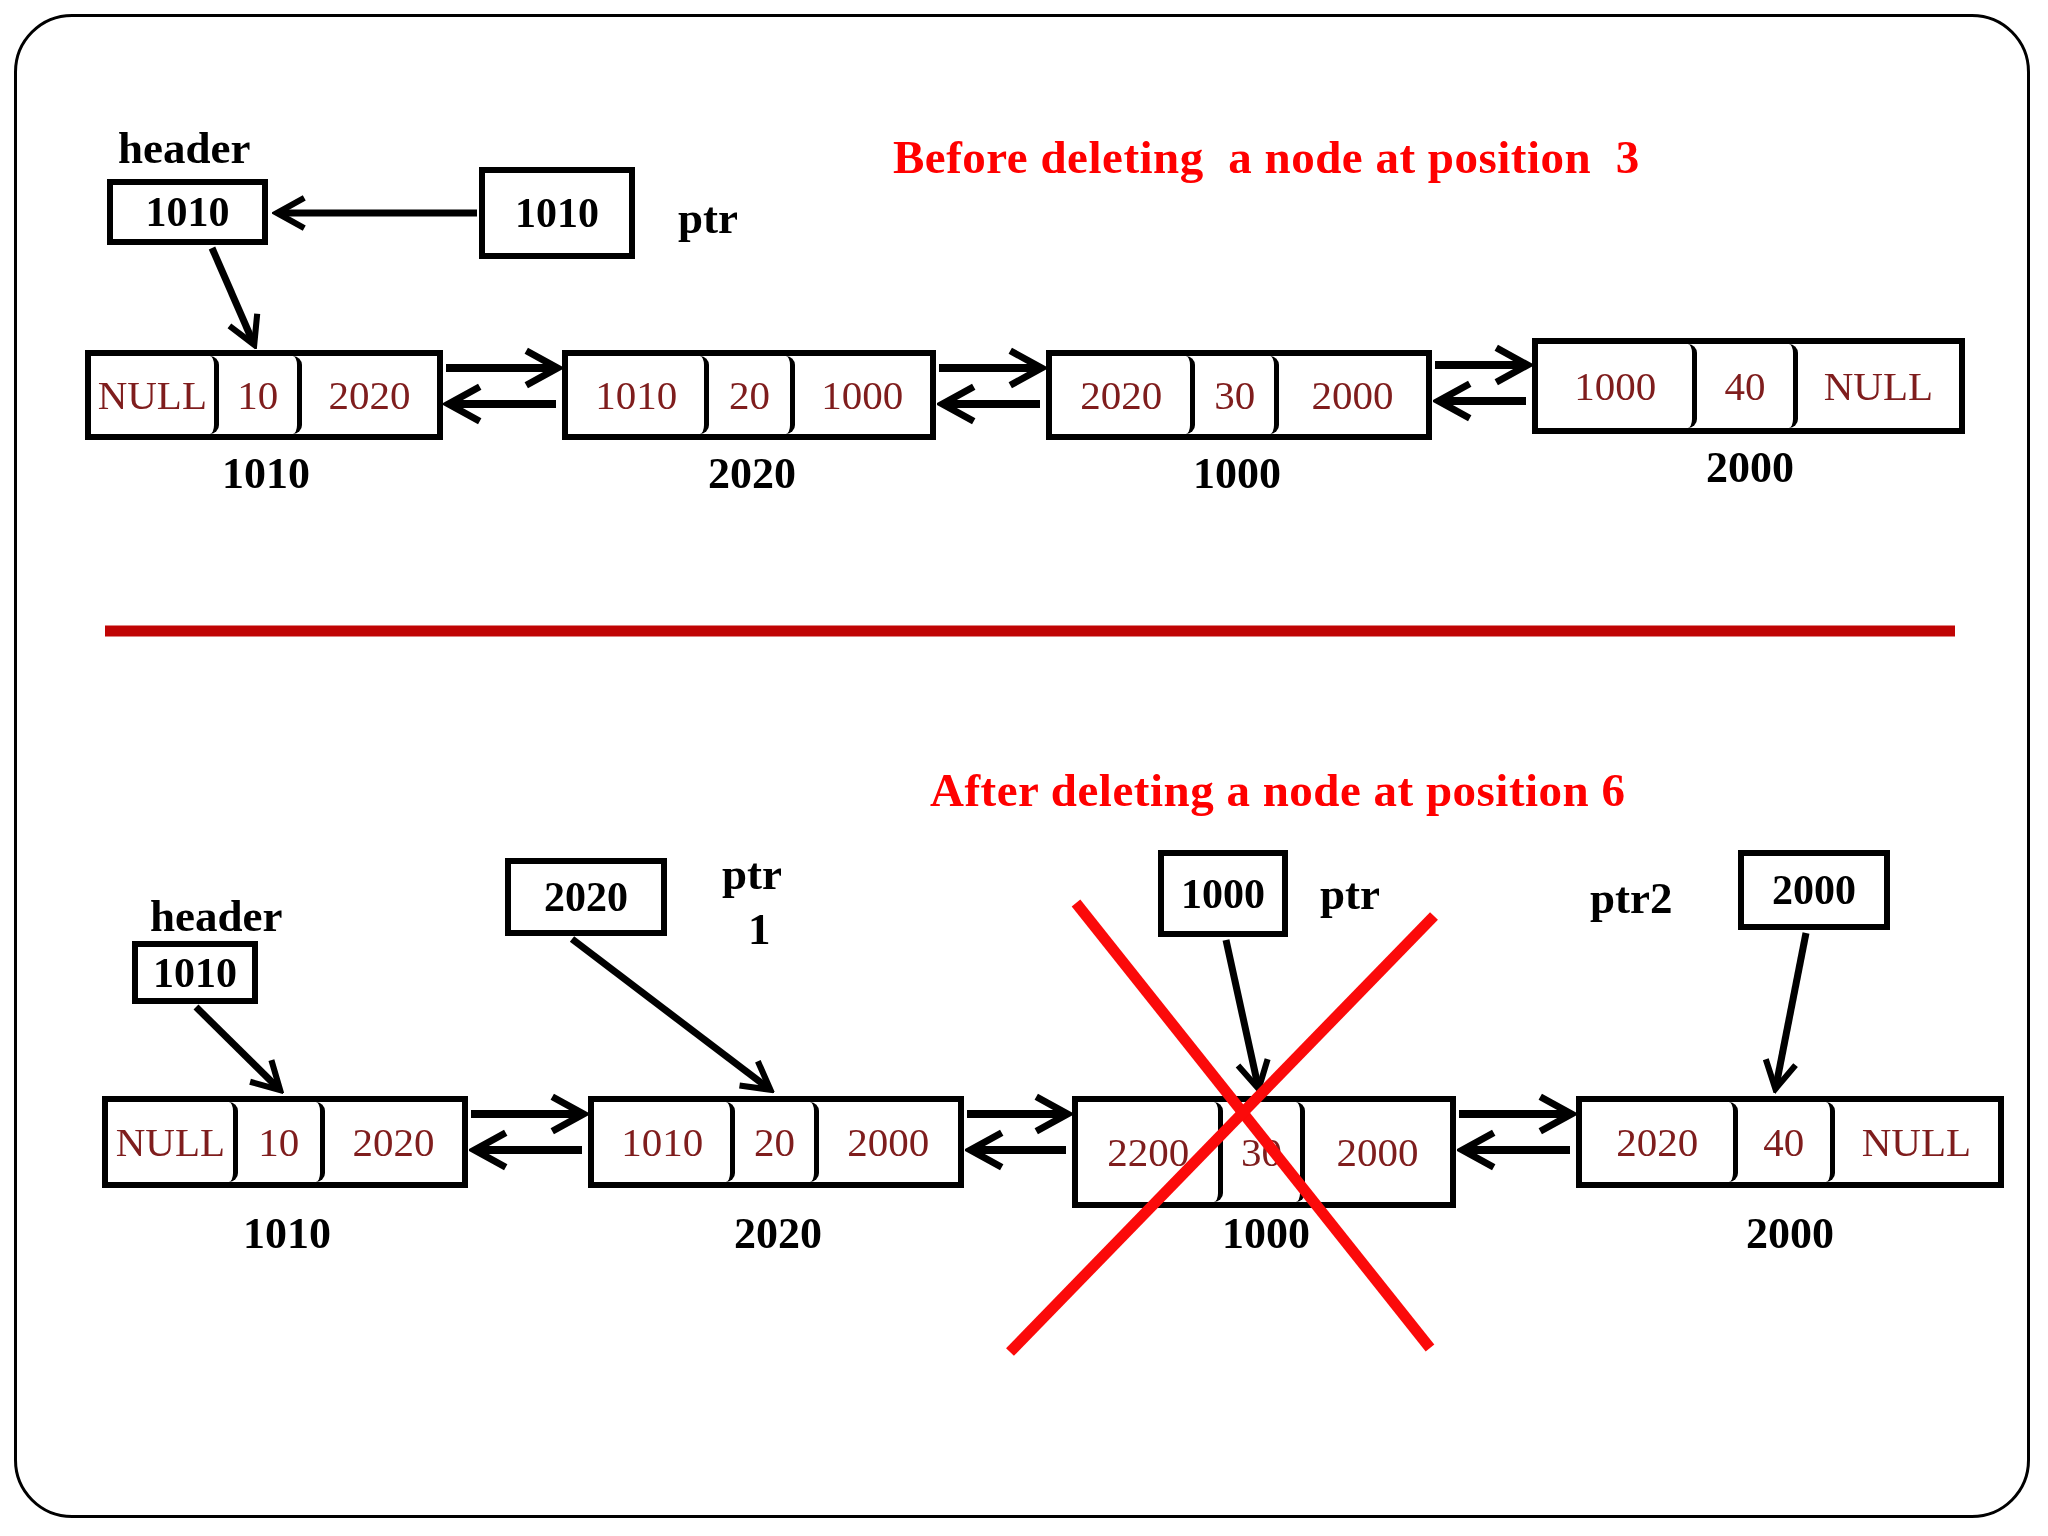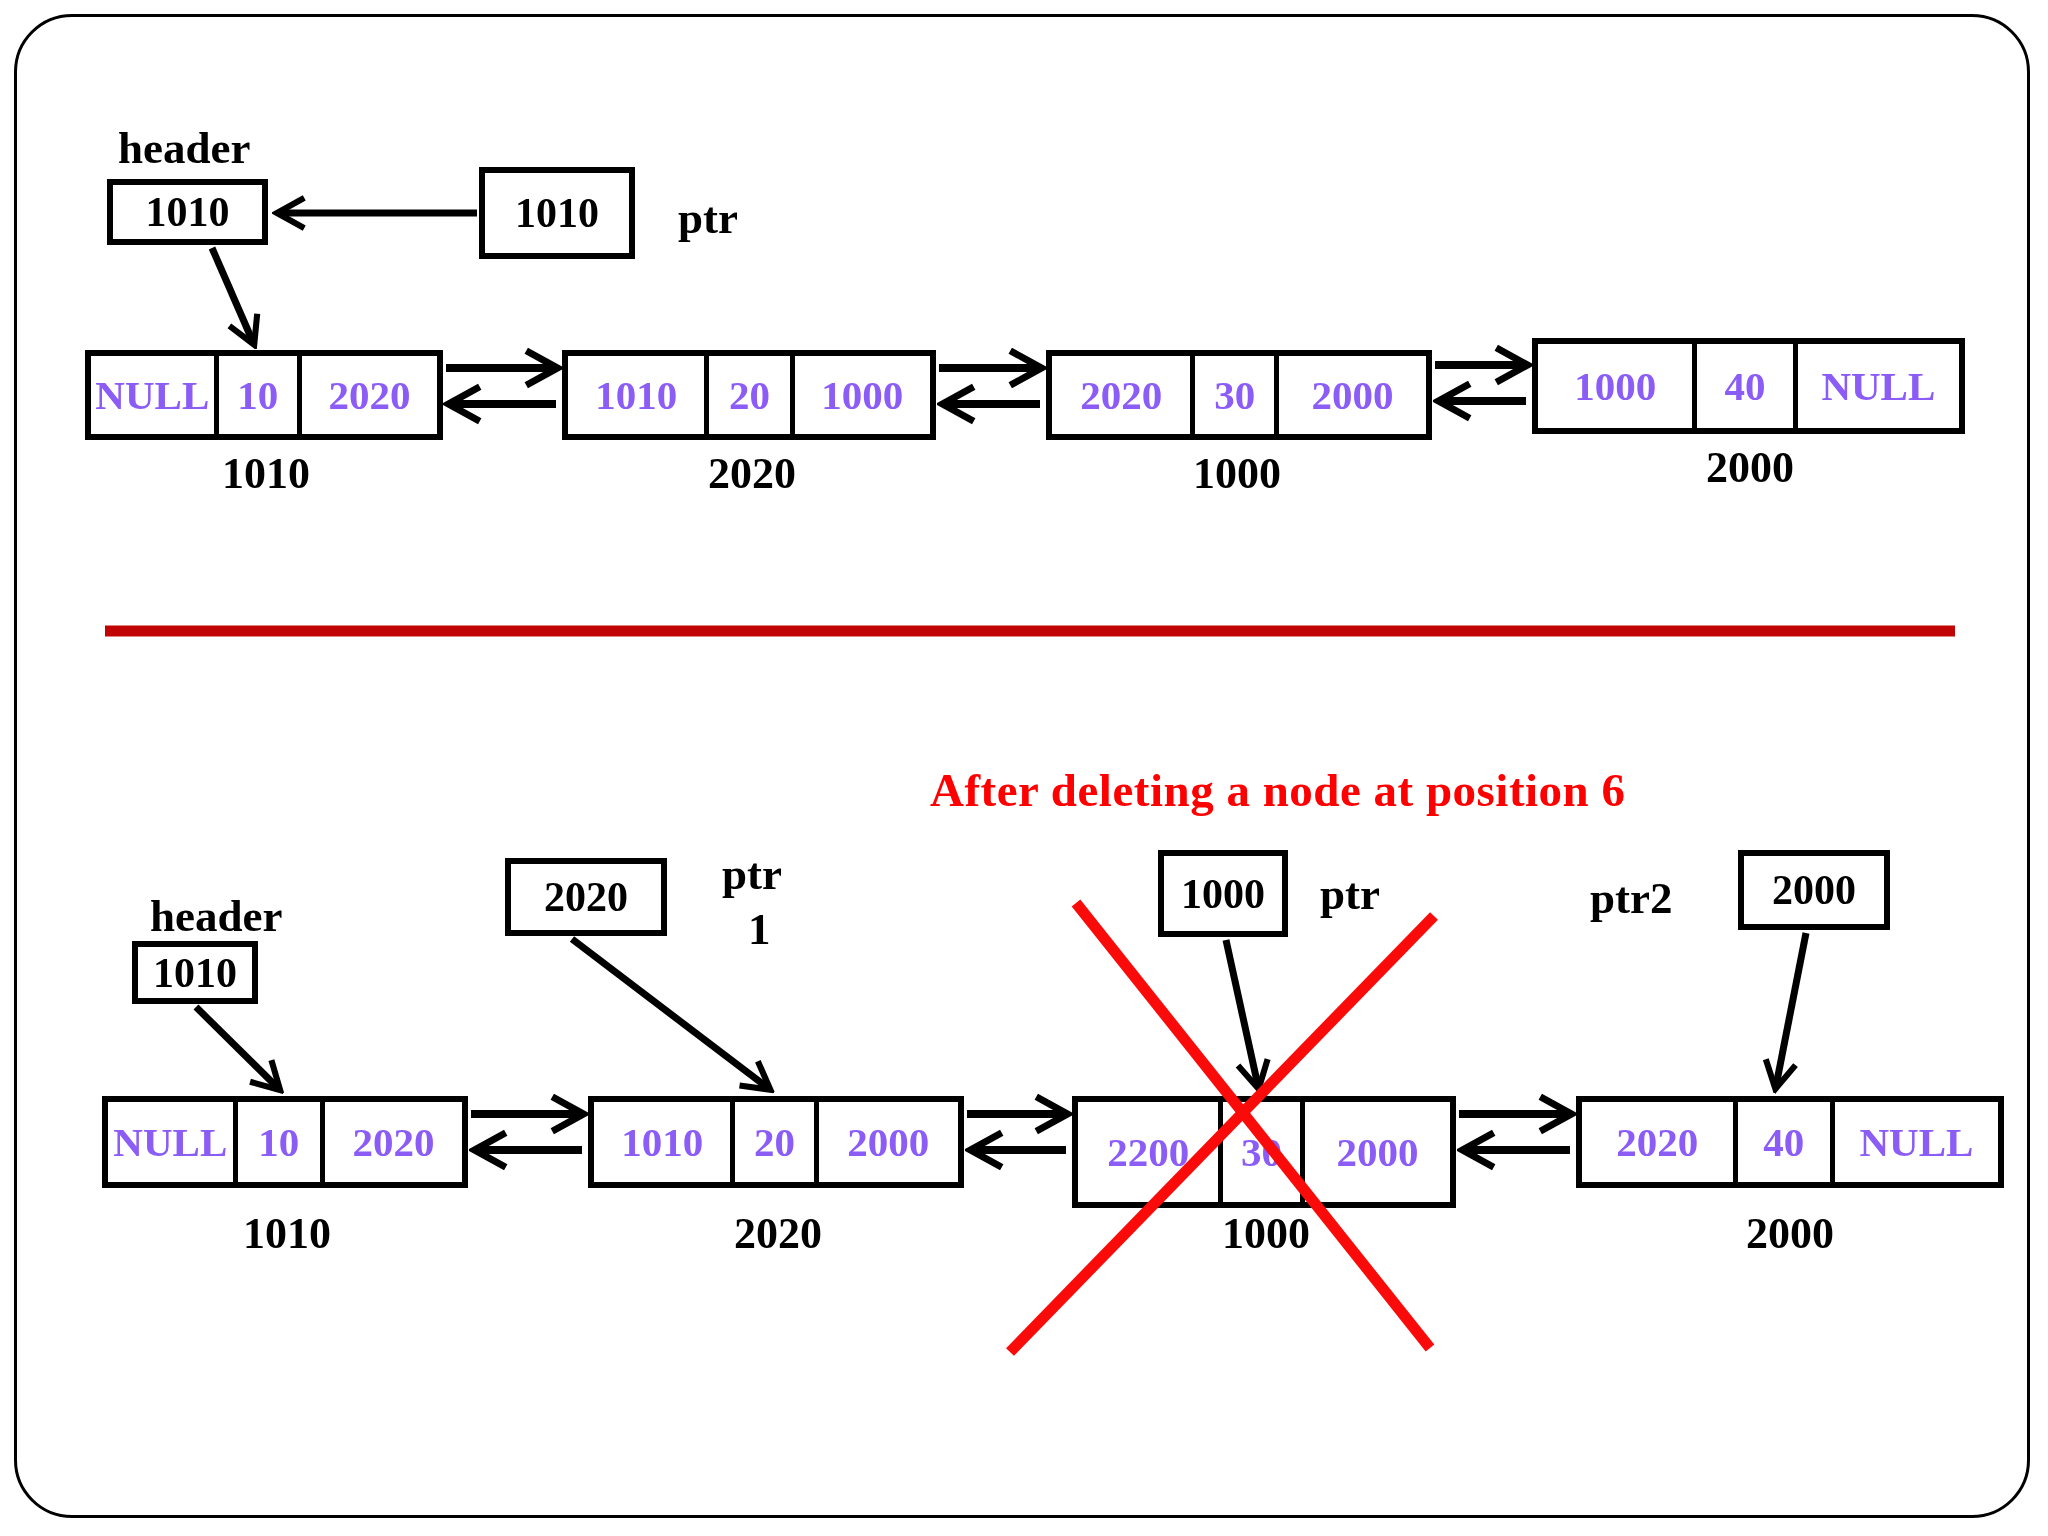--- a/index.html
+++ b/index.html
@@ -21,32 +21,33 @@
     position:absolute;background:#fff;border:6px solid #000;box-sizing:border-box;
     display:flex;align-items:center;justify-content:center;
     font-weight:bold;font-size:42px;color:#000;
   }
   .node{
     position:absolute;background:#fff;border:6px solid #000;box-sizing:border-box;
     display:flex;flex-direction:row;
   }
   .cell{
     display:flex;align-items:center;justify-content:center;
-    font-weight:bold;font-size:41px;color:#8b5cf6;box-sizing:border-box;
-    border-right:5px solid #000;height:100%;
+    font-weight:normal;font-size:41px;color:#7f1d1d;box-sizing:border-box;
+    border-right:5px solid #000;height:100%;border-radius:9px;
   }
   .cell:last-child{border-right:none;}
   #wires{position:absolute;left:0;top:0;pointer-events:none;}
 </style>
 </head>
 <body>
 
 <div id="stage">
   <div id="slide-border"></div>
 
+  <div class="red-title" style="left:893px;top:130px;">Before deleting  a node at position  3</div>
 
   <div class="lbl" style="left:118px;top:122px;">header</div>
   <div class="pbox" style="left:107px;top:179px;width:161px;height:66px;">1010</div>
 
   <div class="pbox" style="left:479px;top:167px;width:156px;height:92px;">1010</div>
   <div class="lbl" style="left:678px;top:192px;">ptr</div>
 
   <div class="node" style="left:85px;top:350px;width:358px;height:90px;">
     <div class="cell" style="width:132px;">NULL</div>
     <div class="cell" style="width:86px;">10</div>

